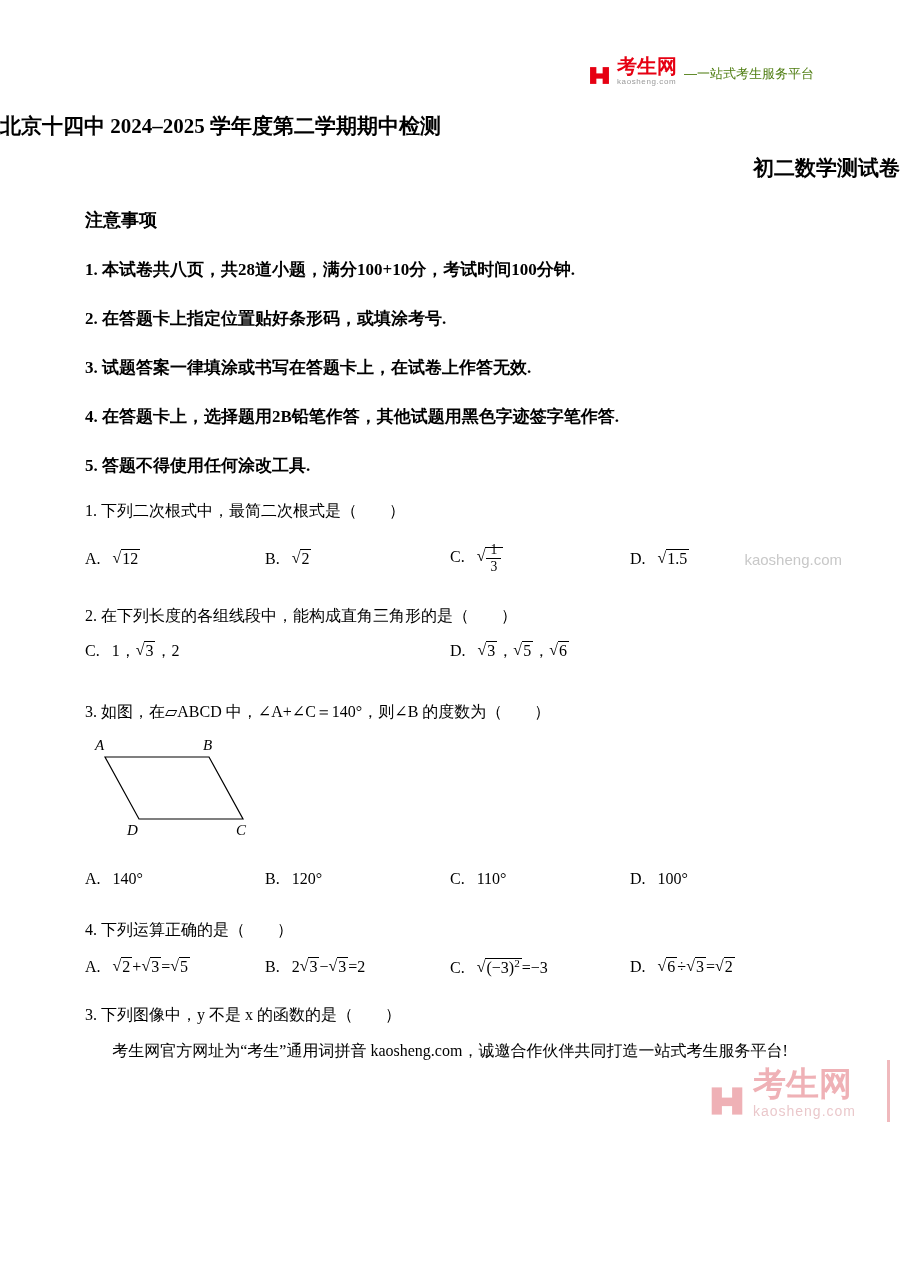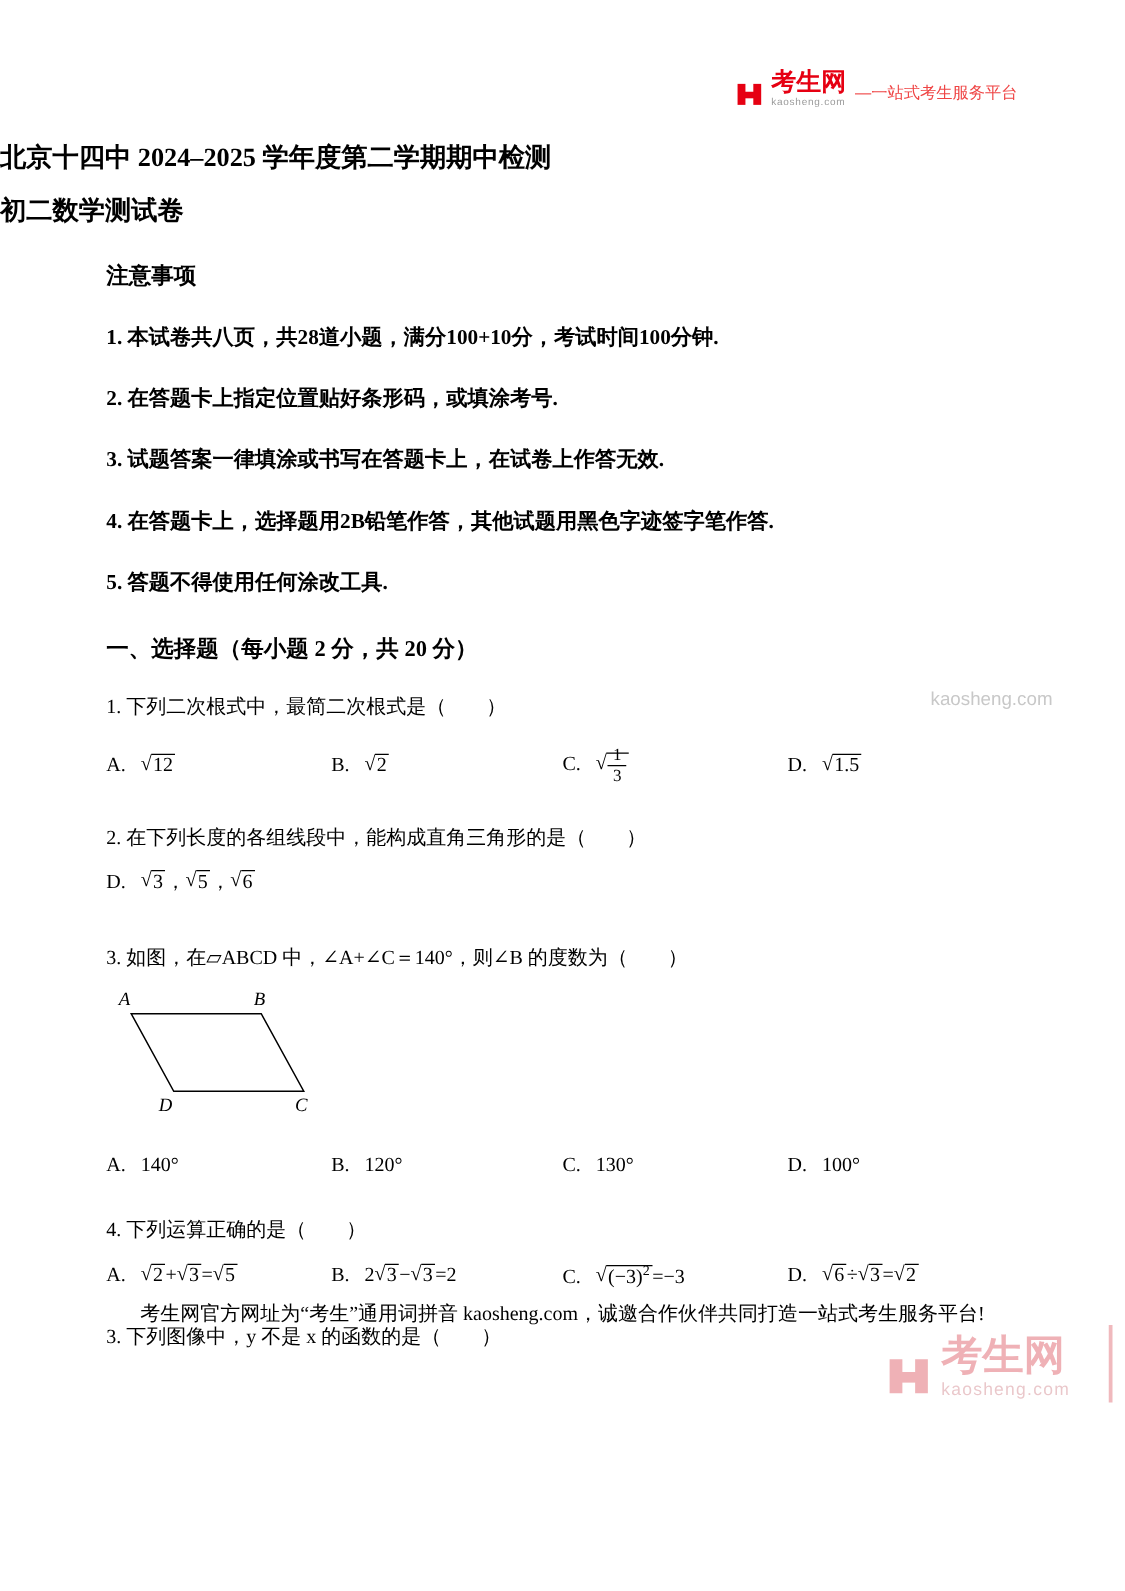--- a/index.html
+++ b/index.html
@@ -5,25 +5,25 @@
   *{margin:0;padding:0;box-sizing:border-box}
   html,body{background:#fff}
   body{font-family:"Liberation Serif","DejaVu Serif",serif;color:#000}
   .page{position:relative;width:900px;height:1134px;background:#fff;overflow:hidden}
 
   
   .logo{position:absolute;top:56px;right:86px;display:flex;align-items:flex-end;gap:7px}
   .logo-col{display:flex;flex-direction:column;line-height:1}
   .brand{color:#e60012;font-size:20px;font-weight:bold;font-family:"Liberation Sans",sans-serif}
   .domain{color:#9a9a9a;font-size:8px;letter-spacing:.6px;font-family:"Liberation Sans",sans-serif;margin-top:2px}
-  .tagline{color:#ef4444;font-size:13px;font-family:"Liberation Sans",sans-serif;padding-bottom:3px;white-space:nowrap}
+  .tagline{color:#4d7c0f;font-size:13px;font-family:"Liberation Sans",sans-serif;padding-bottom:3px;white-space:nowrap}
 
   
   .title{margin-top:112px;text-align:left;font-size:21px;font-weight:bold}
-  .subtitle{margin-top:14px;text-align:left;font-size:21px;font-weight:bold}
+  .subtitle{margin-top:14px;text-align:right;font-size:21px;font-weight:bold}
   .content{padding:0 85px}
   .notice-heading{margin-top:26px;font-size:18px;font-weight:bold}
   .note{margin-top:26px;font-size:17px;font-weight:bold}
   .section-heading{margin-top:30px;font-size:18px;font-weight:bold}
 
   
   .stem{margin-top:24px;font-size:16px}
   .opt-row{display:grid;margin-top:20px;font-size:16px;align-items:center}
   .cols4{grid-template-columns:180px 185px 180px 1fr}
   .cols2{grid-template-columns:365px 1fr}
@@ -74,50 +74,50 @@
 
   <div class="content">
 
     <div class="notice-heading">注意事项</div>
     <p class="note">1. 本试卷共八页，共28道小题，满分100+10分，考试时间100分钟.</p>
     <p class="note">2. 在答题卡上指定位置贴好条形码，或填涂考号.</p>
     <p class="note">3. 试题答案一律填涂或书写在答题卡上，在试卷上作答无效.</p>
     <p class="note">4. 在答题卡上，选择题用2B铅笔作答，其他试题用黑色字迹签字笔作答.</p>
     <p class="note">5. 答题不得使用任何涂改工具.</p>
 
-    <div class="section-heading">一、选择题（每小题 2 分，共 20 分）</div>
 
     <p class="stem">1. 下列二次根式中，最简二次根式是（　　）</p>
     <div class="opt-row cols4">
       <span class="opt"><span class="olabel">A.</span><span class="omath"><span class="sqrt"><span class="rsym">√</span><span class="rad">12</span></span></span></span>
       <span class="opt"><span class="olabel">B.</span><span class="omath"><span class="sqrt"><span class="rsym">√</span><span class="rad">2</span></span></span></span>
       <span class="opt"><span class="olabel">C.</span><span class="omath"><span class="sqrt"><span class="rsym">√</span><span class="rad"><span class="frac">
                   <span class="fnum">1</span>
                   <span class="fden">3</span>
                 </span></span></span></span></span>
       <span class="opt"><span class="olabel">D.</span><span class="omath"><span class="sqrt"><span class="rsym">√</span><span class="rad">1.5</span></span></span></span>
     </div>
 
     <p class="stem" style="margin-top:30px">2. 在下列长度的各组线段中，能构成直角三角形的是（　　）</p>
     <div class="opt-row cols2" style="margin-top:14px">
+      <span class="opt"><span class="olabel">C.</span><span class="omath">1，<span class="sqrt"><span class="rsym">√</span><span class="rad">3</span></span>，2</span></span>
       <span class="opt"><span class="olabel">D.</span><span class="omath"><span class="sqrt"><span class="rsym">√</span><span class="rad">3</span></span>，<span class="sqrt"><span class="rsym">√</span><span class="rad">5</span></span>，<span class="sqrt"><span class="rsym">√</span><span class="rad">6</span></span></span></span>
     </div>
 
     <p class="stem" style="margin-top:40px">3. 如图，在▱ABCD 中，∠A+∠C＝140°，则∠B 的度数为（　　）</p>
     <svg class="figure" width="175" height="105" viewBox="0 0 175 105">
       <polygon points="14,22 118,22 152,84 48,84" fill="none" stroke="#000" stroke-width="1.2"></polygon>
       <text x="4" y="15">A</text>
       <text x="112" y="15">B</text>
       <text x="145" y="100">C</text>
       <text x="36" y="100">D</text>
     </svg>
     <div class="opt-row cols4" style="margin-top:30px">
       <span class="opt"><span class="olabel">A.</span><span class="omath">140°</span></span>
       <span class="opt"><span class="olabel">B.</span><span class="omath">120°</span></span>
-      <span class="opt"><span class="olabel">C.</span><span class="omath">130°</span></span>
+      <span class="opt"><span class="olabel">C.</span><span class="omath">110°</span></span>
       <span class="opt"><span class="olabel">D.</span><span class="omath">100°</span></span>
     </div>
 
     <p class="stem" style="margin-top:32px">4. 下列运算正确的是（　　）</p>
     <div class="opt-row cols4" style="margin-top:16px">
       <span class="opt"><span class="olabel">A.</span><span class="omath"><span class="sqrt"><span class="rsym">√</span><span class="rad">2</span></span>+<span class="sqrt"><span class="rsym">√</span><span class="rad">3</span></span>=<span class="sqrt"><span class="rsym">√</span><span class="rad">5</span></span></span></span>
       <span class="opt"><span class="olabel">B.</span><span class="omath">2<span class="sqrt"><span class="rsym">√</span><span class="rad">3</span></span>−<span class="sqrt"><span class="rsym">√</span><span class="rad">3</span></span>=2</span></span>
       <span class="opt"><span class="olabel">C.</span><span class="omath"><span class="sqrt"><span class="rsym">√</span><span class="rad">(−3)<sup>2</sup></span></span>=−3</span></span>
       <span class="opt"><span class="olabel">D.</span><span class="omath"><span class="sqrt"><span class="rsym">√</span><span class="rad">6</span></span>÷<span class="sqrt"><span class="rsym">√</span><span class="rad">3</span></span>=<span class="sqrt"><span class="rsym">√</span><span class="rad">2</span></span></span></span>
     </div>

